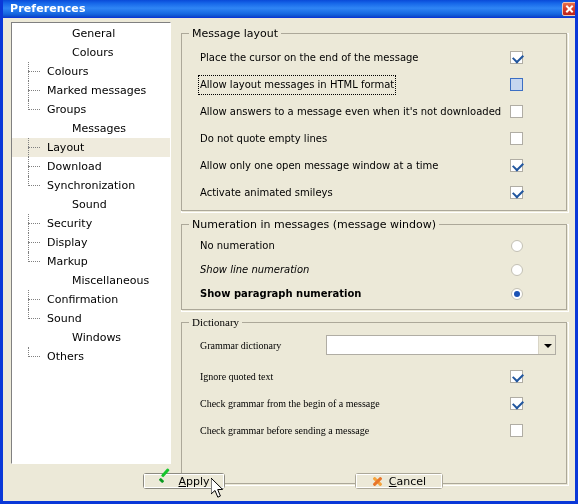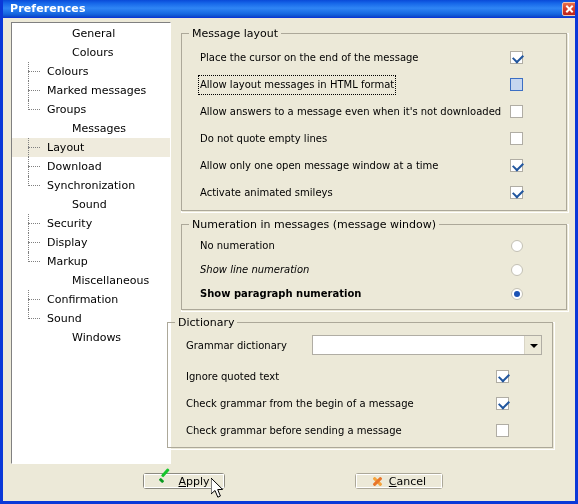--- a/index.html
+++ b/index.html
@@ -337,20 +337,21 @@
         <div class="tree-item child"><span class="vline"></span><span class="stub"></span><span>Download</span></div>
         <div class="tree-item child last"><span class="vline"></span><span class="stub"></span><span>Synchronization</span></div>
         <div class="tree-item root"><span>Sound</span></div>
         <div class="tree-item child"><span class="vline"></span><span class="stub"></span><span>Security</span></div>
         <div class="tree-item child"><span class="vline"></span><span class="stub"></span><span>Display</span></div>
         <div class="tree-item child last"><span class="vline"></span><span class="stub"></span><span>Markup</span></div>
         <div class="tree-item root"><span>Miscellaneous</span></div>
         <div class="tree-item child"><span class="vline"></span><span class="stub"></span><span>Confirmation</span></div>
         <div class="tree-item child last"><span class="vline"></span><span class="stub"></span><span>Sound</span></div>
         <div class="tree-item root"><span>Windows</span></div>
+        <div class="tree-item child last"><span class="vline"></span><span class="stub"></span><span>Others</span></div>
       </div>
   </div>
 
   <div class="groupbox" id="gb-layout" style="left:178px; top:33px; width:388px; height:180px;">
     <div class="gb-frame"></div>
     <div class="gb-title">Message layout</div>
     <div id="layout-rows">
         <div class="opt-row" style="top: 15px;">
           <div class="opt-label">Place the cursor on the end of the message</div>
           <div class="checkbox" style="left: 328px;">
@@ -398,21 +399,21 @@
         </div>
         <div class="opt-row" style="top: 60px; font-weight: bold;">
           <div class="opt-label">Show paragraph numeration</div>
           <div class="radio" style="left: 329px;">
             <span class="dot"></span>
           </div>
         </div>
       </div>
   </div>
 
-  <div class="groupbox" id="gb-dictionary" style="left:164px; top:322px; width:388px; height:128px;">
+  <div class="groupbox" id="gb-dictionary" style="left:178px; top:322px; width:388px; height:164px;font-family:Liberation Serif, serif;">
     <div class="gb-frame"></div>
     <div class="gb-title">Dictionary</div>
 
     <div class="opt-row" style="top:14px;">
       <div class="opt-label">Grammar dictionary</div>
     </div>
     <div id="combo-grammar" style="left:144px; top:12px; width:230px; height:20px;">
       <div class="combo-value"></div>
       <div class="combo-arrow-zone">
         <div class="arrow"></div>

